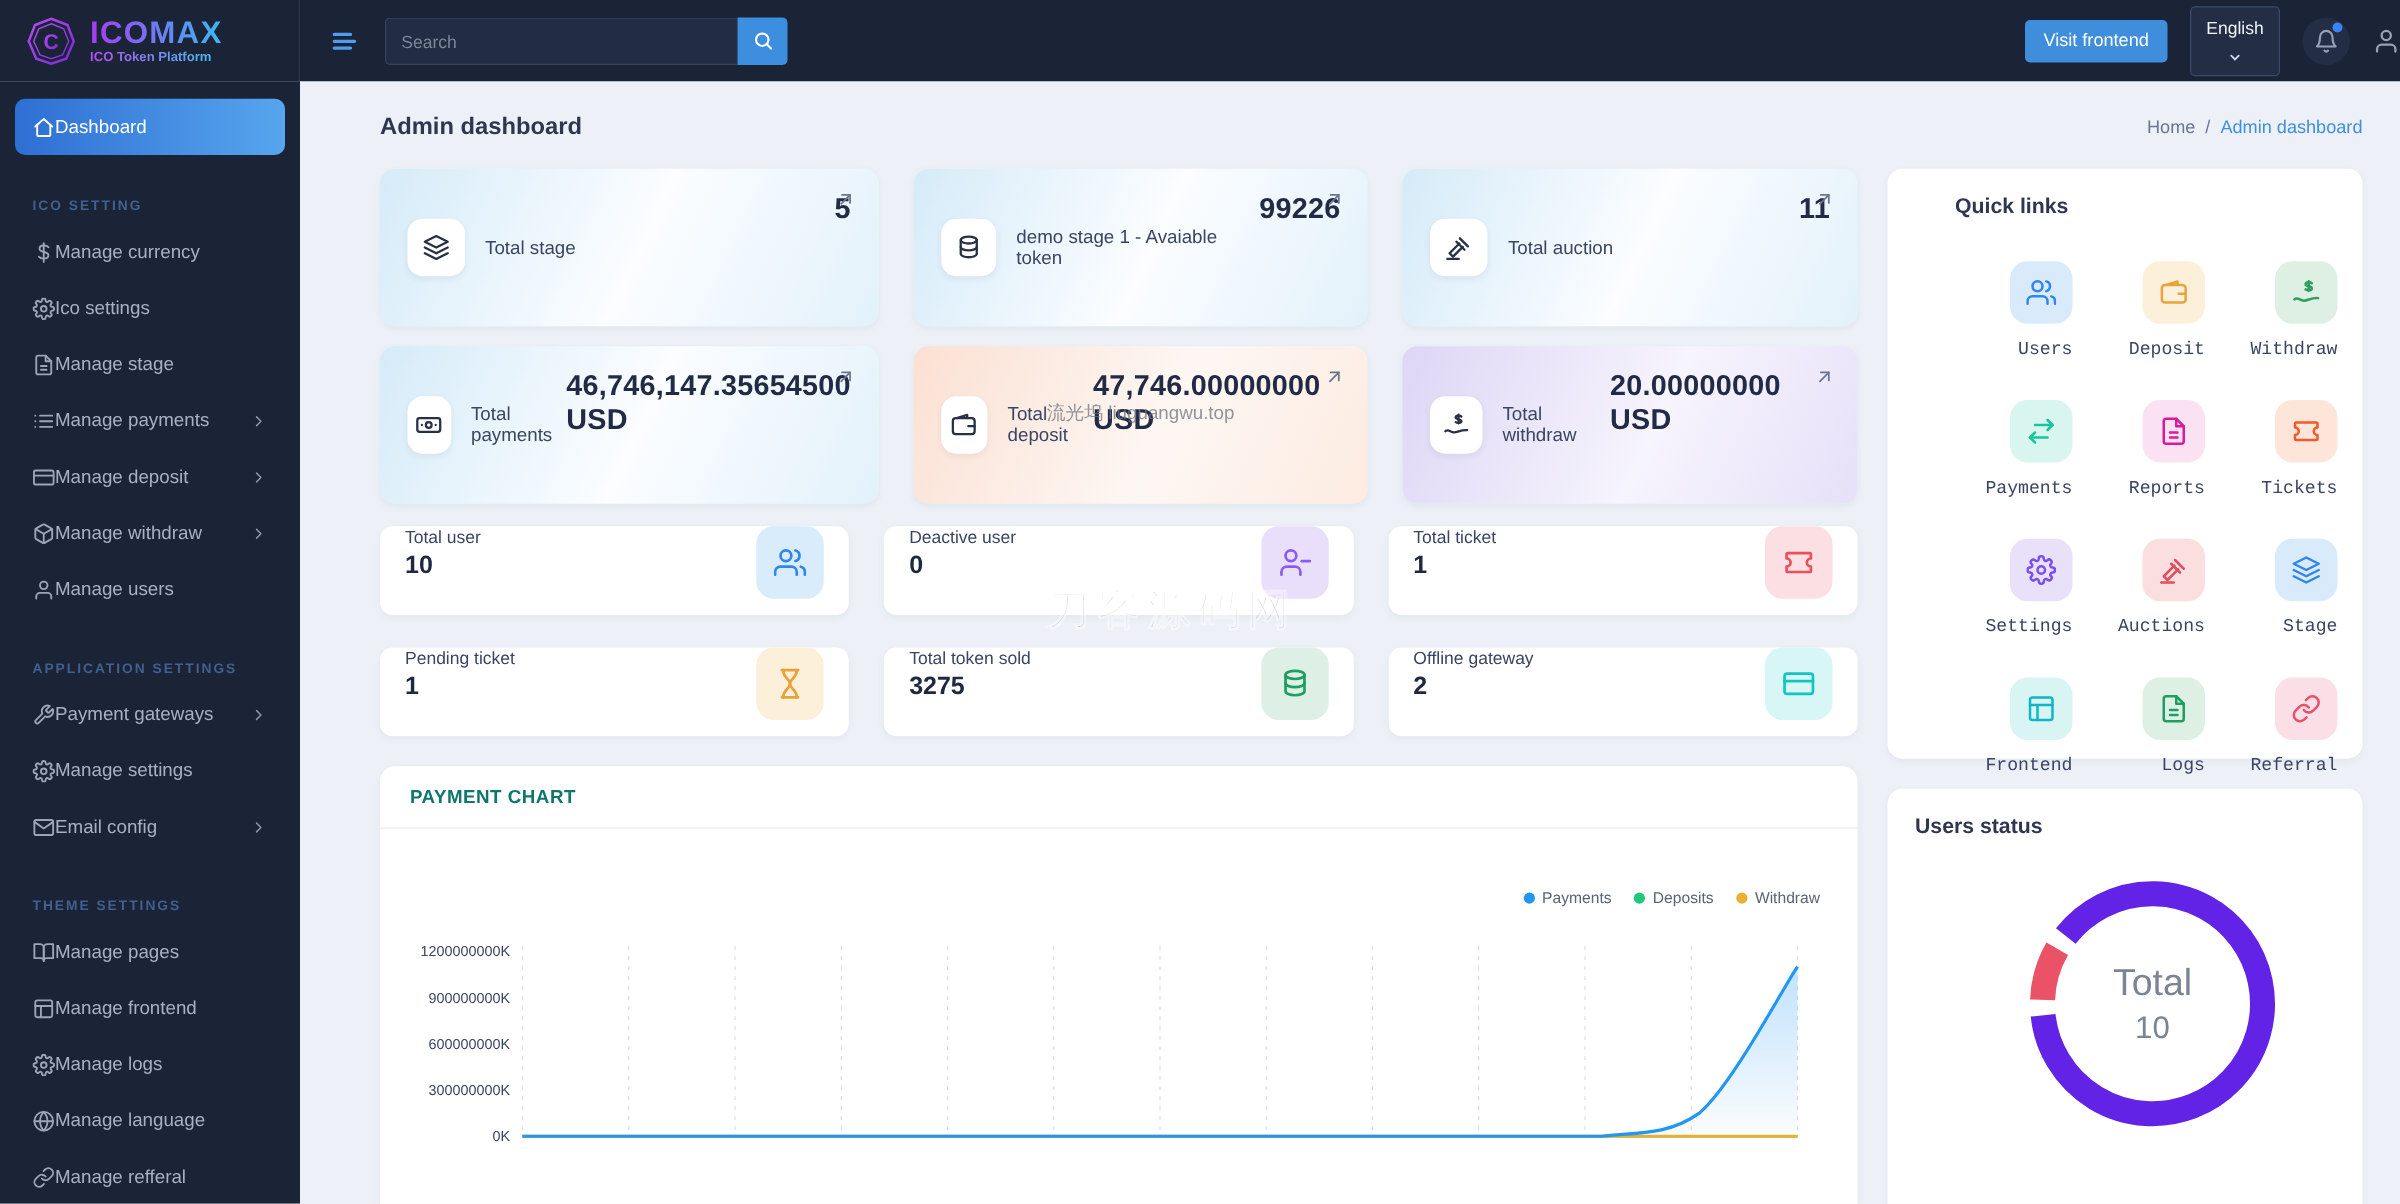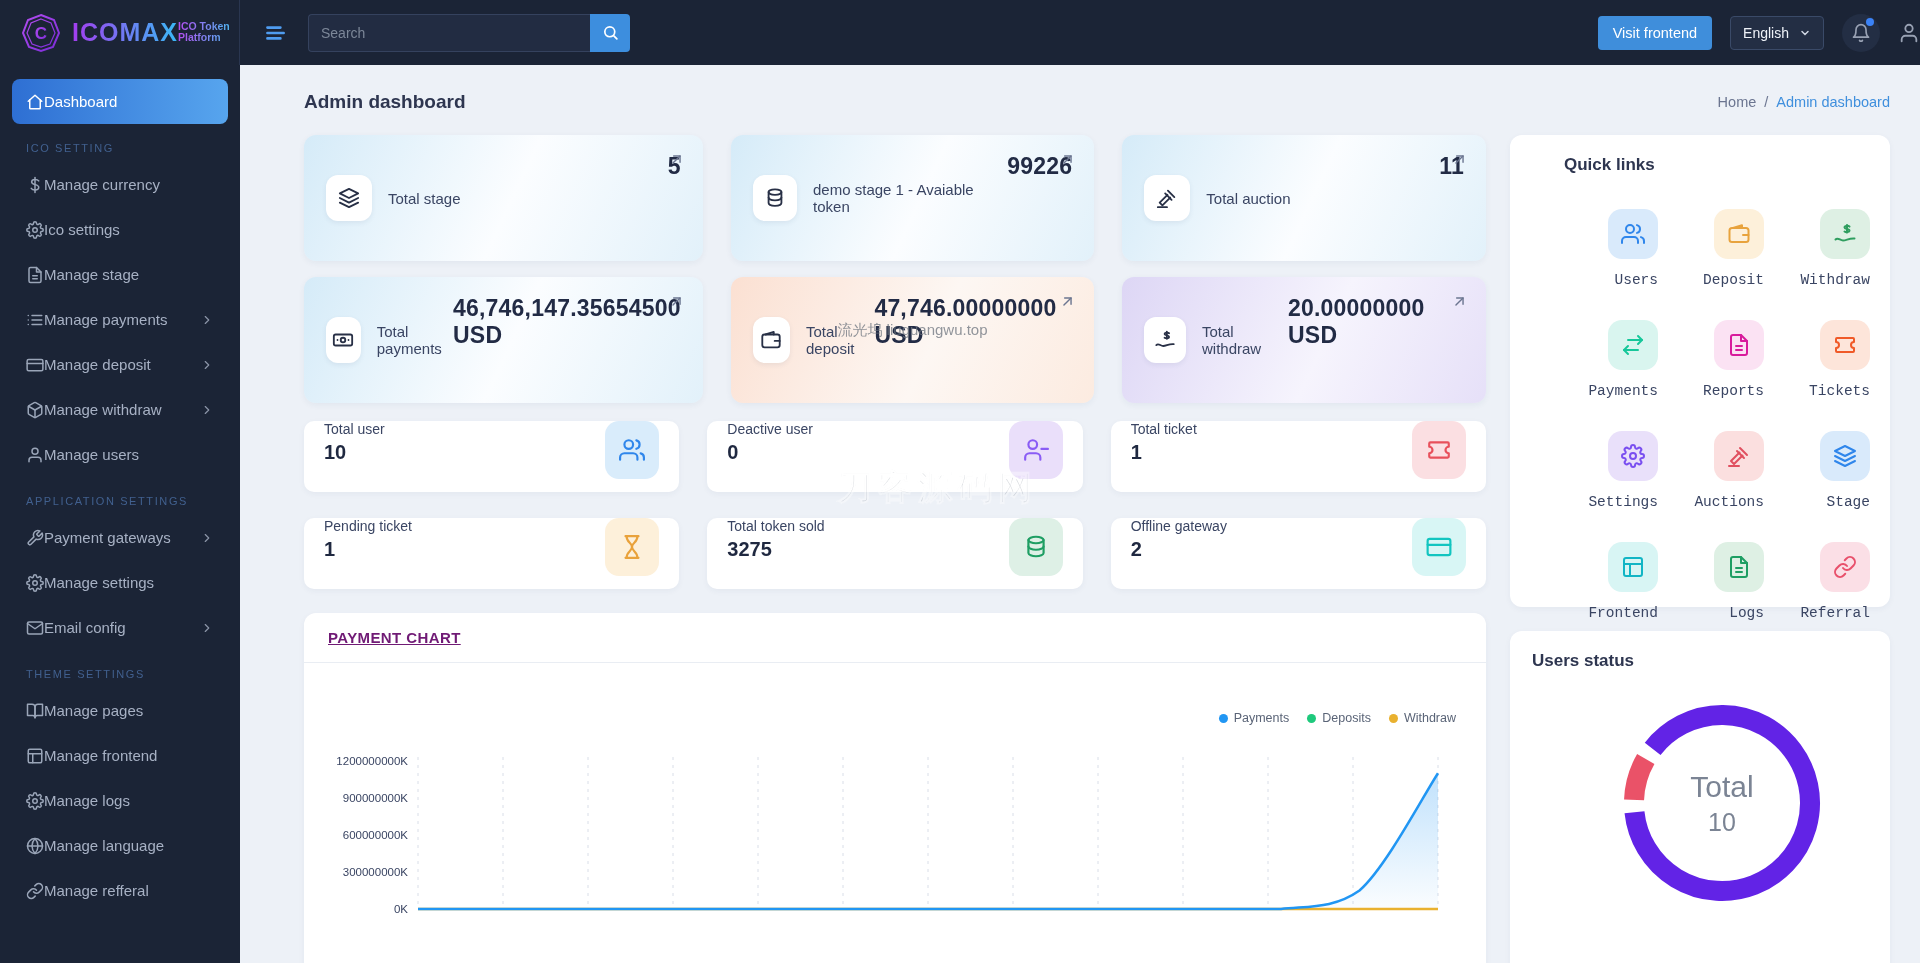--- a/index.html
+++ b/index.html
@@ -2,42 +2,42 @@
 <html><head>
 <meta charset="utf-8">
 <style>
   * { margin:0; padding:0; box-sizing:border-box; }
   html,body { width:1920px; height:963px; overflow:hidden; }
   body { font-family:"Liberation Sans", sans-serif; background:#edf1f7; position:relative; }
 
   
   .topbar { position:absolute; top:0; left:0; width:1920px; height:65px; background:#1b2436; display:flex; align-items:center; z-index:20; }
   .brand { width:240px; height:100%; display:flex; align-items:center; gap:10px; padding-left:20px; border-right:1px solid #2a3650; flex:0 0 auto; }
-  .brand-text { display:flex; flex-direction:row; line-height:1.05; }
+  .brand-text { display:flex; flex-direction:column; line-height:1.05; }
   .brand-name { font-size:25px; font-weight:800; letter-spacing:1px; background:linear-gradient(90deg,#a43df0,#39b9f5); -webkit-background-clip:text; background-clip:text; color:transparent; }
   .brand-tag { font-size:10.5px; font-weight:600; margin-top:2px; background:linear-gradient(90deg,#b44df0,#3ec6f0); -webkit-background-clip:text; background-clip:text; color:transparent; }
   .hamburger { margin-left:22px; color:#4f9cf0; cursor:pointer; display:flex; }
   .search-wrap { margin-left:20px; display:flex; }
   .search-input { width:282px; height:38px; background:#222c42; border:1px solid #35425e; border-right:none; border-radius:4px 0 0 4px; color:#cdd4e0; font-size:14px; padding:0 12px; outline:none; font-family:"Liberation Sans",sans-serif; }
   .search-input::placeholder { color:#7c8798; }
   .search-btn { width:40px; height:38px; background:#3d8ede; border:none; border-radius:0 4px 4px 0; color:#fff; display:flex; align-items:center; justify-content:center; cursor:pointer; }
   .top-right { margin-left:auto; display:flex; align-items:center; gap:18px; }
   .visit-btn { background:#3f8edb; color:#fff; border:none; border-radius:4px; font-size:14.5px; padding:9px 15px; cursor:pointer; font-family:"Liberation Sans",sans-serif; }
-  .lang-select { background:#232e44; border:1px solid #3a4a68; border-radius:4px; color:#eef2f8; font-size:14px; padding:8px 12px; display:flex; align-items:center; gap:10px; cursor:pointer; }
+  .lang-select { background:#232e44; border:1px solid #3a4a68; border-radius:4px; color:#eef2f8; font-size:14px; padding:8px 12px; display:flex; align-items:center; gap:10px; cursor:pointer;flex-direction:column; }
   .bell-wrap { position:relative; width:38px; height:38px; border-radius:50%; background:#232e44; display:flex; align-items:center; justify-content:center; color:#98a1b3; cursor:pointer; }
   .bell-dot { position:absolute; top:4px; right:6px; width:8px; height:8px; border-radius:50%; background:#3b82f6; }
   .user-icon-top { color:#98a1b3; cursor:pointer; display:flex; }
 
   
   .sidebar { position:absolute; top:65px; left:0; width:240px; height:898px; background:#1b2436; padding:14px 12px; overflow:hidden; z-index:10; }
   .side-item { height:45px; display:flex; align-items:center; padding:0 14px; color:#a7b1c4; font-size:15px; border-radius:8px; cursor:pointer; }
   .side-item .ic { display:flex; color:#9aa5b8; }
   .side-item.active { background:linear-gradient(90deg,#2e6fd3,#57a5ee); color:#fff; }
   .side-item.active .ic { color:#fff; }
-  .side-heading { font-size:11px; font-weight:400; letter-spacing:1.6px; color:#41608f; margin:18px 14px 8px; }
+  .side-heading { font-size:11px; font-weight:700; letter-spacing:1.6px; color:#41608f; margin:35px 14px 8px; }
   .side-chev { margin-left:auto; color:#8b95a8; display:flex; }
 
   
   .main { position:absolute; left:240px; top:65px; width:1680px; height:898px; padding:26px 30px 0 64px; overflow:hidden; }
   .page-head { display:flex; justify-content:space-between; align-items:center; margin-bottom:22px; }
   .page-title { font-size:19px; font-weight:700; color:#2e3650; }
   .breadcrumb { font-size:14.5px; color:#6b7590; display:flex; gap:8px; align-items:flex-start; }
   .crumb-home { color:#6b7590; cursor:pointer; }
   .crumb-active { color:#3f8fdd; }
 
@@ -57,21 +57,21 @@
 
   .small-grid { display:grid; grid-template-columns:repeat(3,1fr); gap:26px 28px; margin-bottom:24px; }
   .small-card { height:71px; background:#fff; border-radius:10px; padding:0 20px; display:flex; justify-content:space-between; box-shadow:0 2px 6px rgba(40,60,100,.05); }
   .small-label { font-size:14px; color:#3a4563; }
   .small-value { font-size:20px; font-weight:700; color:#1f2840; margin-top:4px; }
   .small-iconbox { width:54px; height:58px; border-radius:14px; display:flex; align-items:center; justify-content:center; }
 
   
   .chart-card { background:#fff; border-radius:12px; height:400px; box-shadow:0 2px 6px rgba(40,60,100,.05); overflow:hidden; }
   .chart-head { height:50px; padding:0 24px; display:flex; align-items:center; border-bottom:1px solid #e9edf3; }
-  .chart-title { font-size:15px; font-weight:700; letter-spacing:.4px; color:#701a75;text-decoration:underline; }
+  .chart-title { font-size:15px; font-weight:700; letter-spacing:.4px; color:#0f766e; }
   .legend-row { display:flex; justify-content:flex-end; gap:18px; padding:48px 30px 0; }
   .legend-item { display:flex; align-items:center; gap:6px; font-size:12.5px; color:#5a6477; cursor:pointer; }
   .legend-dot { width:9px; height:9px; border-radius:50%; }
   .plot-wrap { margin:16px 10px 0 14px; }
 
   
   .right-col { display:flex; flex-direction:column; gap:24px; }
   .panel { background:#fff; border-radius:12px; box-shadow:0 2px 6px rgba(40,60,100,.05); }
   .panel-title { font-size:17px; font-weight:700; color:#2e3650; padding:20px 22px 0; }
   .ql-panel { height:472px;padding-left:32px; }

